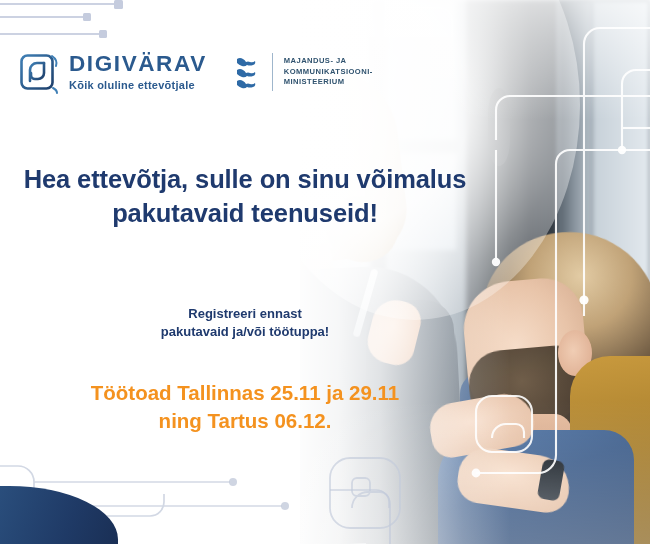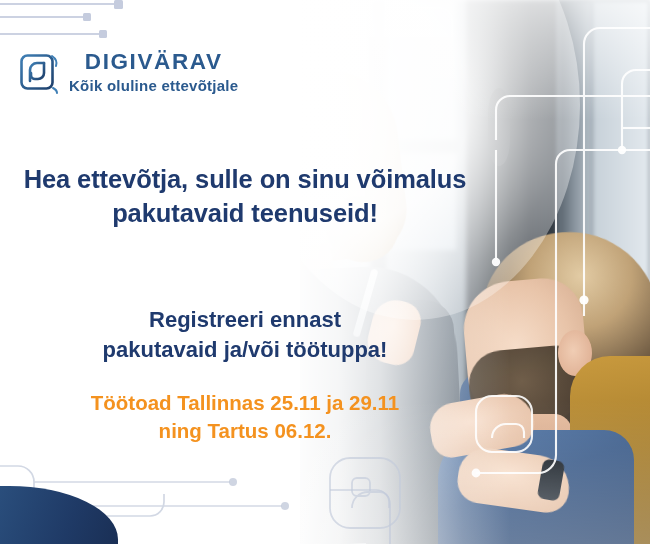--- a/index.html
+++ b/index.html
@@ -289,55 +289,54 @@
   .deco{position:absolute;pointer-events:none;}
   .deco-tl{left:0;top:0;width:220px;height:60px;}
   .deco-br{left:0;top:430px;width:560px;height:114px;}
   .deco-ph{left:270px;top:0;width:380px;height:544px;}
 
   
   .header{
     position:absolute;left:18px;top:50px;
     display:flex;align-items:center;gap:0;
     z-index:40;
-    text-align:center;
   }
   .logo-mark{width:42px;height:44px;flex:0 0 auto;}
   .logo-text{margin-left:9px;}
   .logo-word{
     font-size:22.5px;font-weight:700;letter-spacing:1.6px;
     color:#2b5a8e;line-height:1;
   }
   .logo-tag{
-    font-size:15px;font-weight:700;letter-spacing:.25px;
+    font-size:11px;font-weight:700;letter-spacing:.25px;
     color:#2b5a8e;margin-top:4px;line-height:1;
   }
   .min-block{
     display:flex;align-items:center;margin-left:25px;
   }
   .coat{width:30px;height:36px;flex:0 0 auto;}
   .min-divider{
     width:1px;height:38px;background:#9fb6cc;margin:0 11px 0 10px;
   }
   .min-lines{
     font-size:7.6px;font-weight:700;letter-spacing:.45px;
     color:#30536f;line-height:1.42;text-transform:uppercase;
   }
   .headline{
     position:absolute;left:0;top:163px;width:490px;
     font-size:25.5px;font-weight:700;line-height:1.33;
     color:#1f3a6e;letter-spacing:-.1px;text-align:center;
   }
   .subhead{
     position:absolute;left:0;top:305px;width:490px;
-    font-size:22px;font-weight:700;line-height:1.38;
+    font-size:13px;font-weight:700;line-height:1.38;
     color:#1f3a6e;text-align:center;
   }
   .dates{
-    position:absolute;left:0;top:389px;width:490px;
+    position:absolute;left:0;top:379px;width:490px;
     font-size:20.5px;font-weight:700;line-height:1.38;
     color:#f4921f;text-align:center;
   }
   .headline span,.subhead span,.dates span{display:block;}
 </style>
 </head>
 <body>
 
 <div class="banner">
 
@@ -466,20 +465,38 @@
       <path d="M26 13 v10 a6 6 0 0 1 -6 6 h-3 a4 4 0 0 1 -4 -4 v-2" stroke="url(#lg)" stroke-width="2.6" fill="none" stroke-linecap="round"></path>
       <path d="M34 6 q6 4 4 10" stroke="#3f7fb5" stroke-width="2" fill="none" stroke-linecap="round"></path>
       <path d="M35 38 q4 2 4 5" stroke="#3f7fb5" stroke-width="2" fill="none" stroke-linecap="round"></path>
     </svg>
 
     <div class="logo-text">
       <div class="logo-word">DIGIVÄRAV</div>
       <div class="logo-tag">Kõik oluline ettevõtjale</div>
     </div>
 
+    <div class="min-block">
+      <svg class="coat" viewBox="0 0 30 36" fill="none">
+        <g fill="#2e6aa6">
+          <path d="M3 4 h24 v8 H3z" opacity="0"></path>
+          <g>
+            <path d="M5 5 q3 -2 6 0 q2 1 3 3 q2 -1 4 0 q3 1 5 -1 q1 3 -2 4 q-3 1 -6 0 q-2 2 -5 1 q-3 -1 -5 -3 z"></path>
+            <path d="M5 16 q3 -2 6 0 q2 1 3 3 q2 -1 4 0 q3 1 5 -1 q1 3 -2 4 q-3 1 -6 0 q-2 2 -5 1 q-3 -1 -5 -3 z"></path>
+            <path d="M5 27 q3 -2 6 0 q2 1 3 3 q2 -1 4 0 q3 1 5 -1 q1 3 -2 4 q-3 1 -6 0 q-2 2 -5 1 q-3 -1 -5 -3 z"></path>
+          </g>
+        </g>
+      </svg>
+      <div class="min-divider"></div>
+      <div class="min-lines">
+        <div>Majandus- ja</div>
+        <div>Kommunikatsiooni-</div>
+        <div>Ministeerium</div>
+      </div>
+    </div>
   </div>
 
   <div class="headline">
     <span>Hea ettevõtja, sulle on sinu võimalus</span>
     <span>pakutavaid teenuseid!</span>
   </div>
 
   <div class="subhead">
     <span>Registreeri ennast</span>
     <span>pakutavaid ja/või töötuppa!</span>

